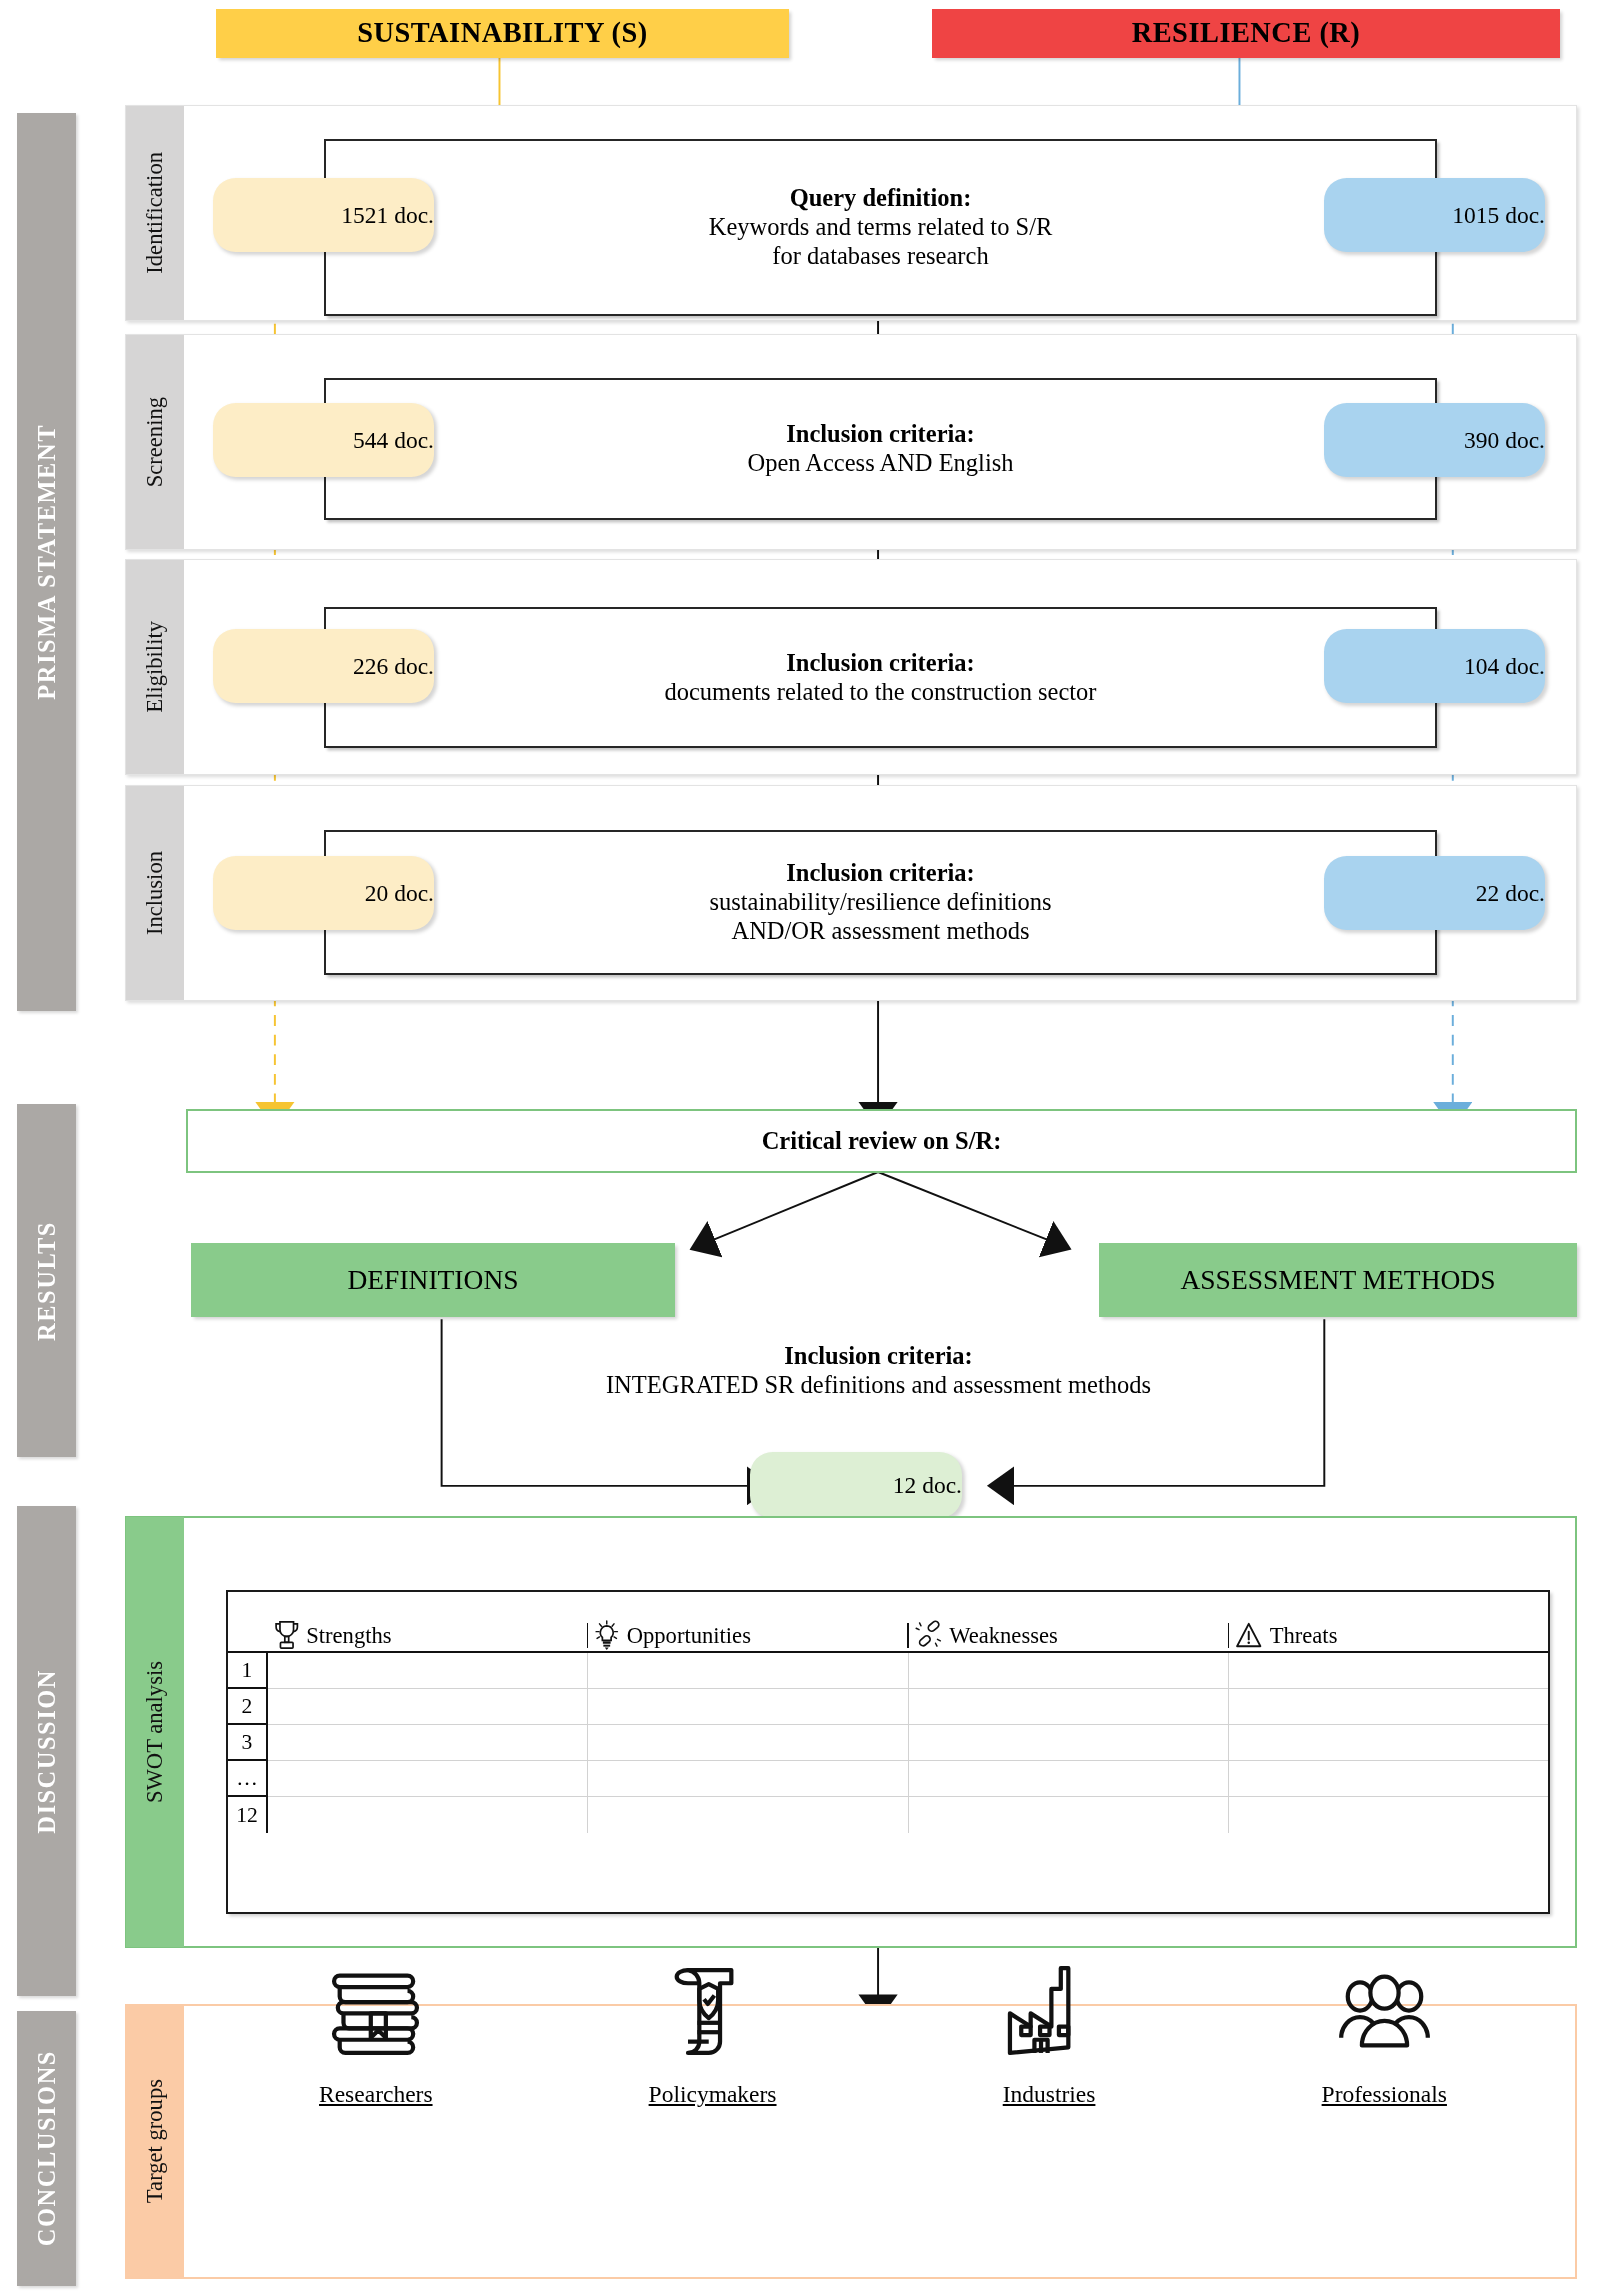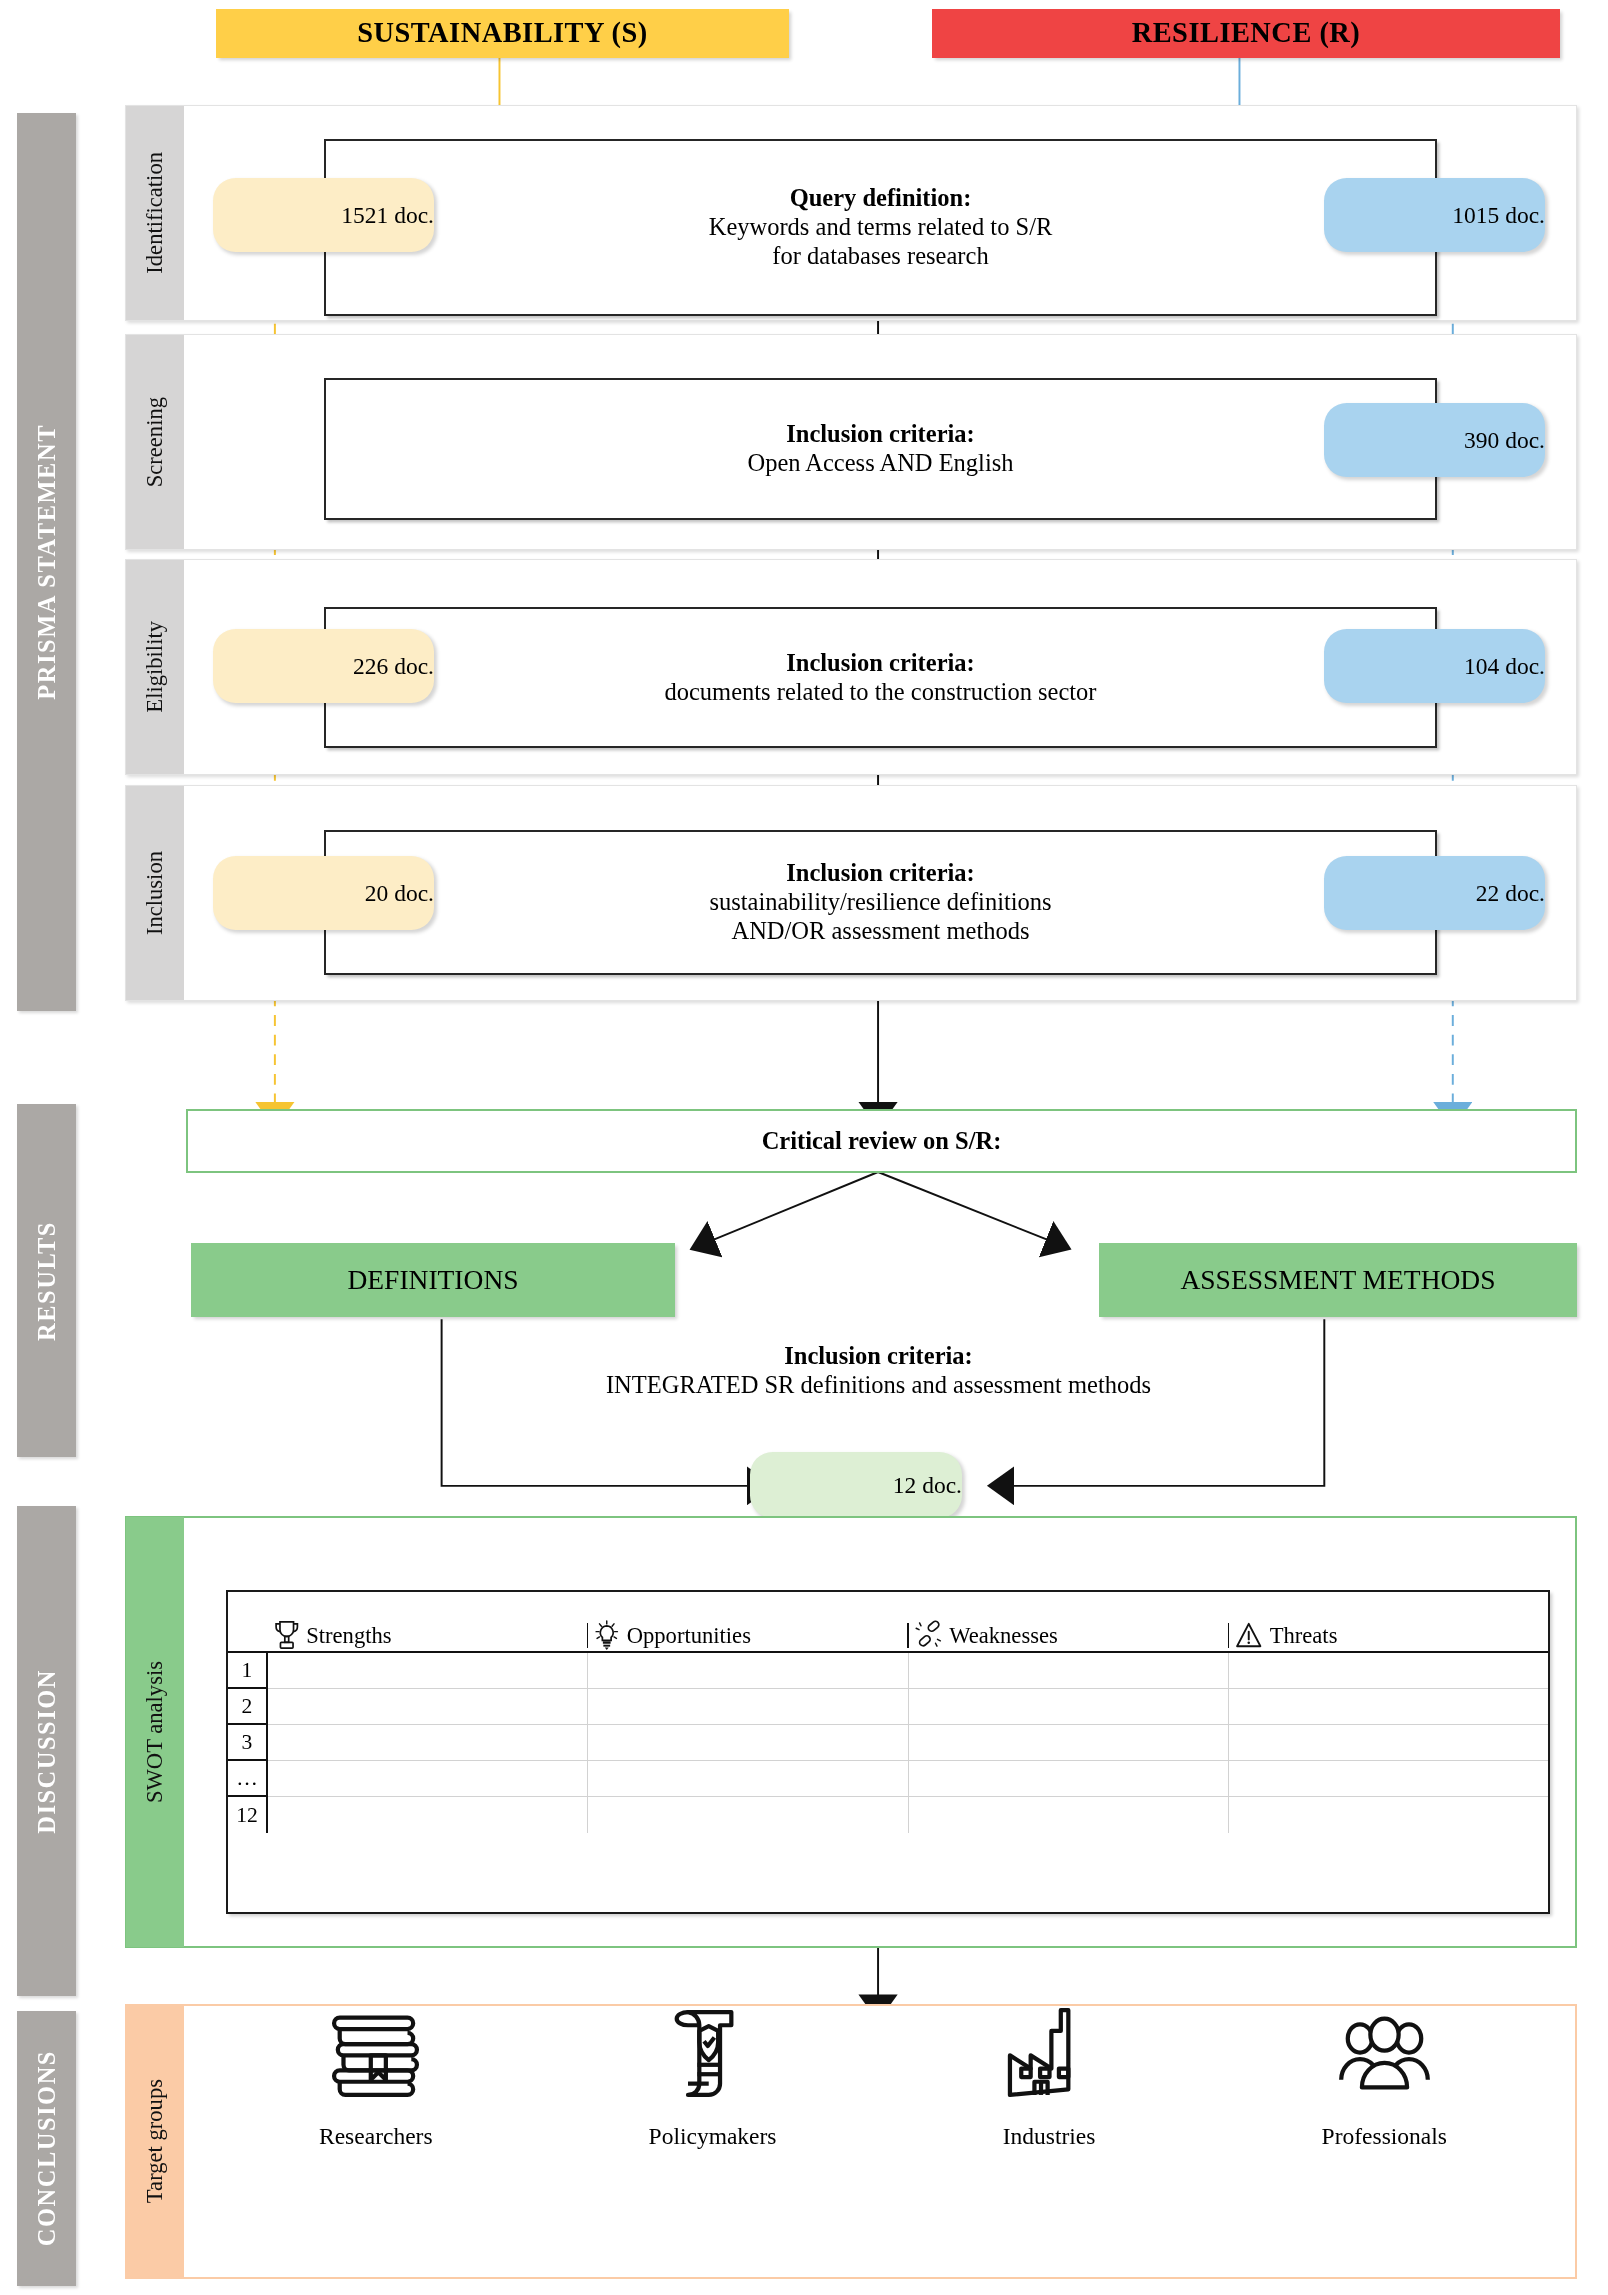--- a/index.html
+++ b/index.html
@@ -164,20 +164,23 @@
     <span>1015 doc.</span>
   </div>
 
   <div class="abs stagerow" style="left:125px;top:334px;width:1452px;height:216px;"></div>
   <div class="abs stagetab" style="left:126px;top:335px;width:58px;height:214px;">
     <span>Screening</span>
   </div>
   <div class="abs critbox" style="left:324px;top:378px;width:1113px;height:142px;">
     <div class="t1">Inclusion criteria:</div>
     <div class="t2" style="white-space:pre-line;">Open Access AND English</div>
+  </div>
+  <div class="abs pill pill-y" style="left:213px;top:403px;width:221px;height:74px;">
+    <span>544 doc.</span>
   </div>
   <div class="abs pill pill-b" style="left:1324px;top:403px;width:221px;height:74px;">
     <span>390 doc.</span>
   </div>
 
   <div class="abs stagerow" style="left:125px;top:559px;width:1452px;height:216px;"></div>
   <div class="abs stagetab" style="left:126px;top:560px;width:58px;height:214px;">
     <span>Eligibility</span>
   </div>
   <div class="abs critbox" style="left:324px;top:607px;width:1113px;height:141px;">
@@ -330,22 +333,22 @@
         <div class="cell" style="border-bottom:none;"></div>
       </div>
     </div>
   </div>
 
   <div class="abs orangeframe" style="left:125px;top:2004px;width:1452px;height:275px;"></div>
   <div class="abs vband-orange" style="left:126px;top:2005px;width:58px;height:273px;">
     <span>Target groups</span>
   </div>
 
-  <div class="abs" style="left:211px;top:1958px;width:1344px;height:231px;
-              display:flex;align-items:center;justify-content:space-around;">
+  <div class="abs" style="left:211px;top:1916px;width:1344px;height:231px;
+              display:flex;align-items:center;justify-content:space-around;text-decoration:underline;">
 
     <div class="tg">
       <svg width="113" height="113" viewBox="0 0 120 120">
         <g fill="none" stroke="#111" stroke-width="4.5" stroke-linejoin="round">
           <path d="M22 22 h72 a6 6 0 0 1 0 12 h-72 a6 6 0 0 1 0 -12 z"></path>
           <path d="M22 34 v10 a6 6 0 0 0 6 6 h66 a6 6 0 0 0 0 -12"></path>
           <path d="M26 50 h72 a6 6 0 0 1 0 12 h-72 a6 6 0 0 1 0 -12 z"></path>
           <path d="M26 62 v10 a6 6 0 0 0 6 6 h66 a6 6 0 0 0 0 -12"></path>
           <path d="M22 78 h72 a6 6 0 0 1 0 12 h-72 a6 6 0 0 1 0 -12 z"></path>
           <path d="M22 90 v8 a6 6 0 0 0 6 6 h66 a6 6 0 0 0 0 -12"></path>

